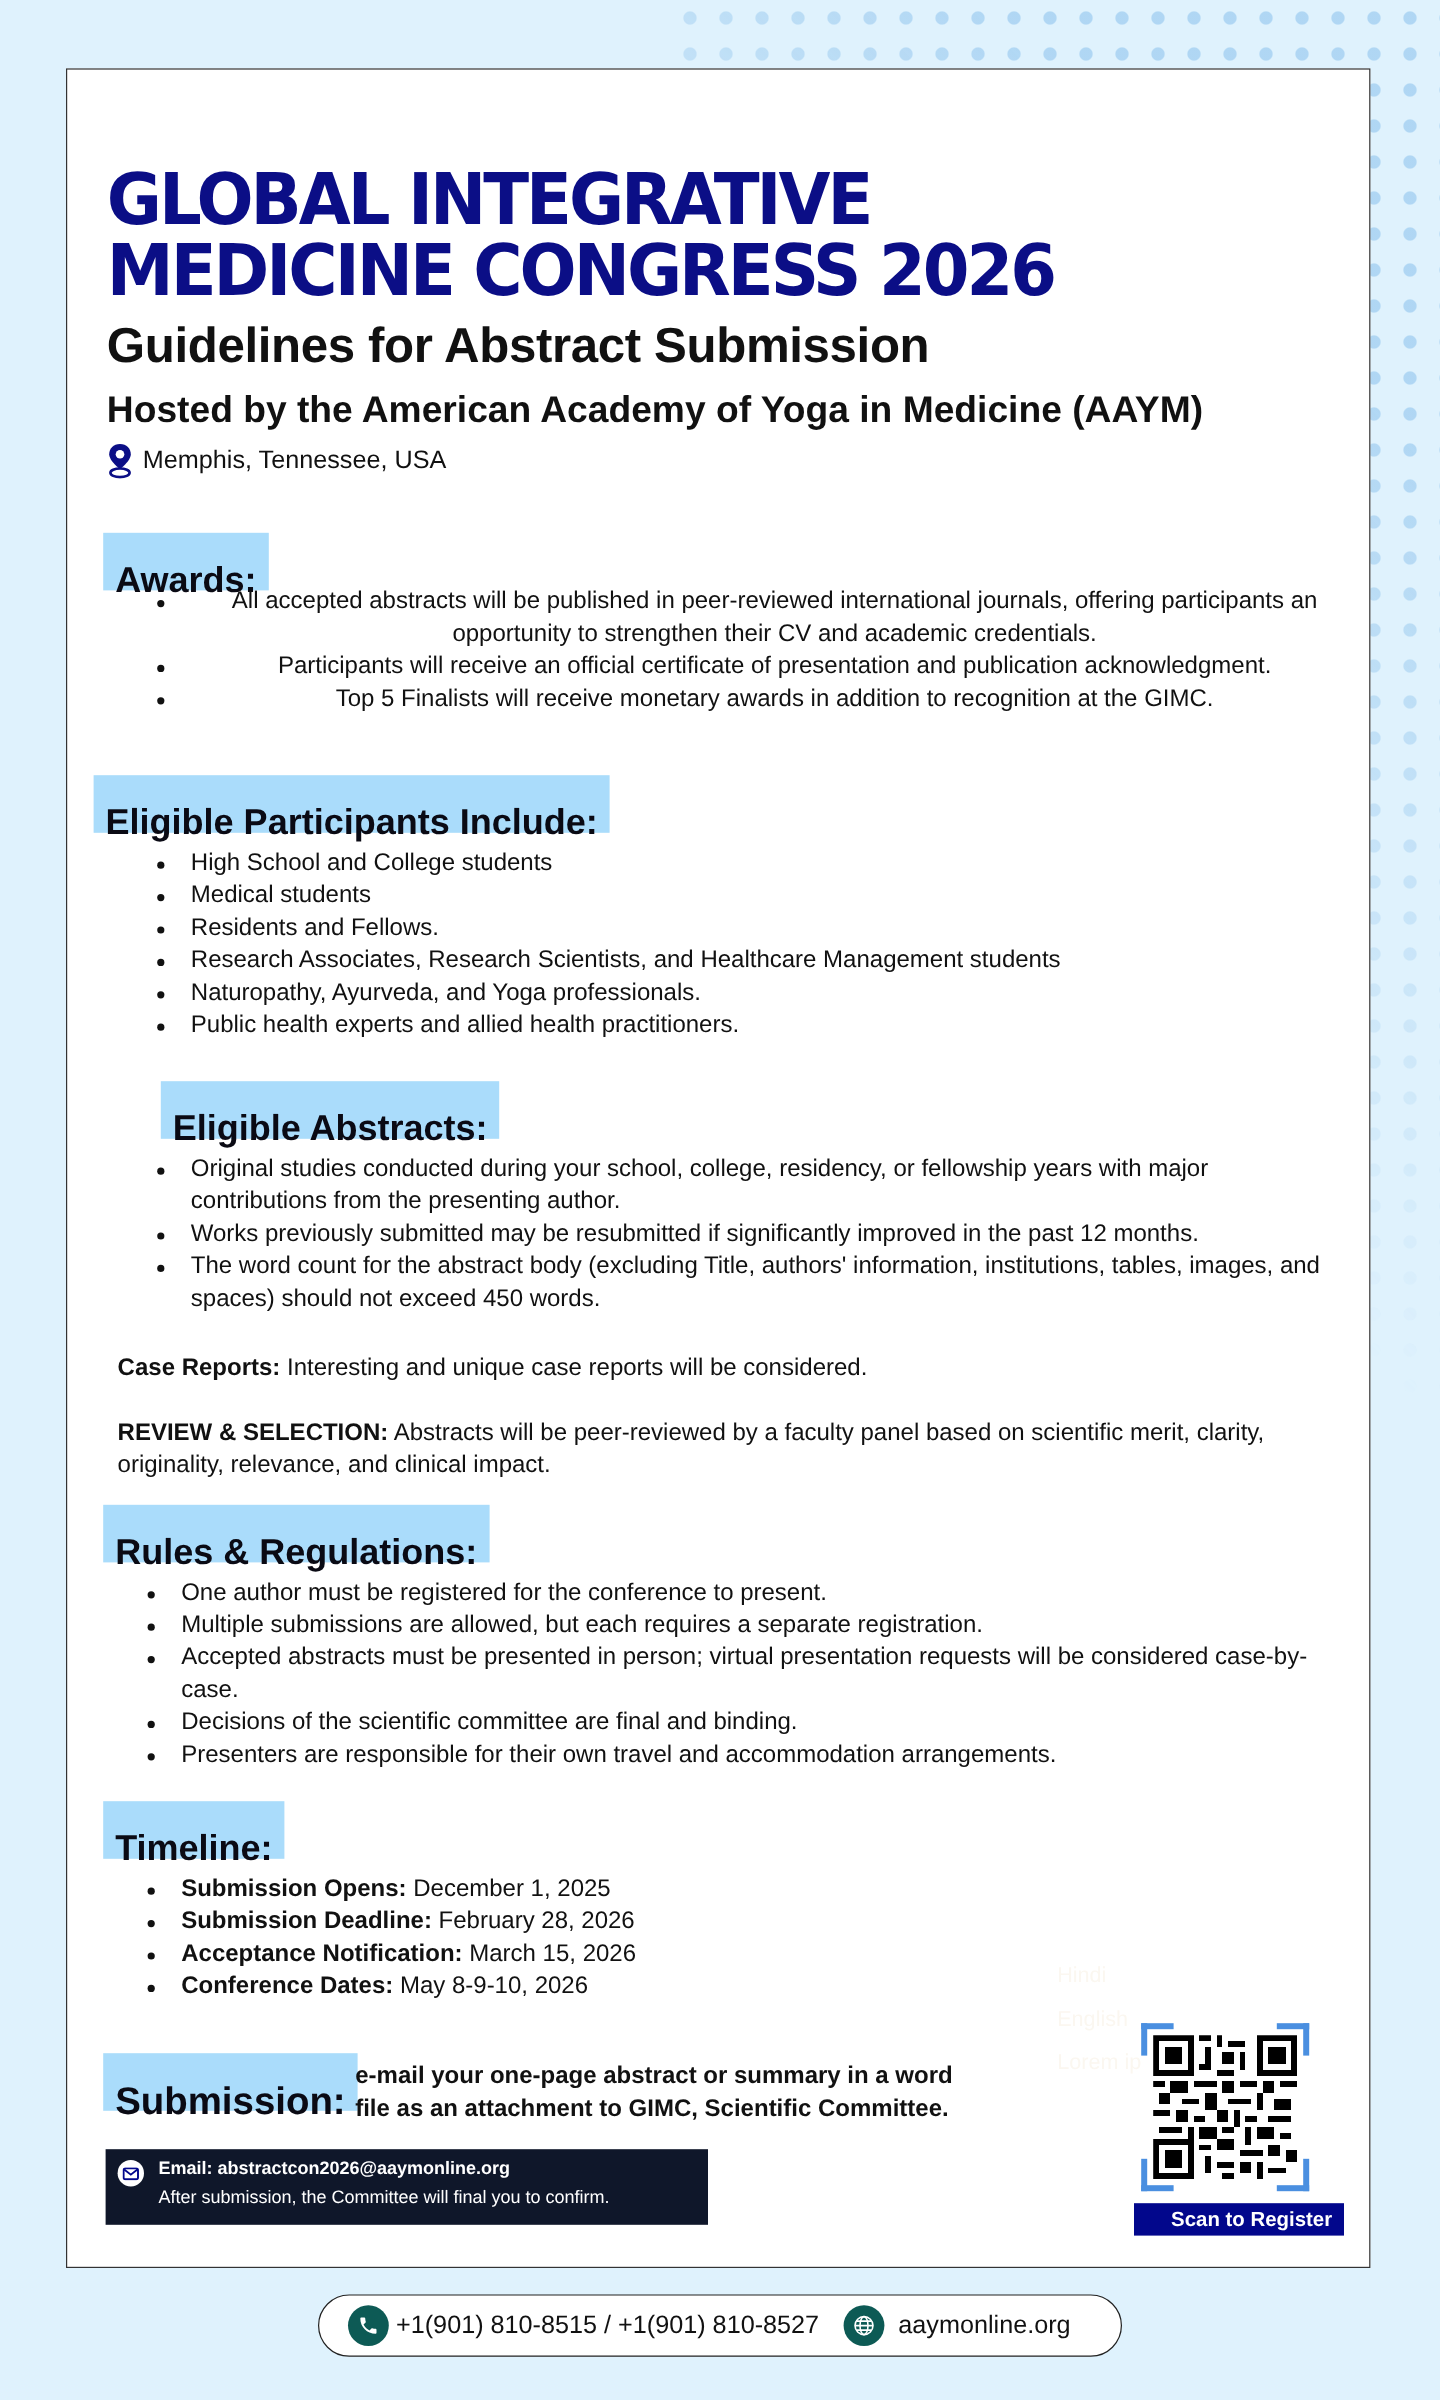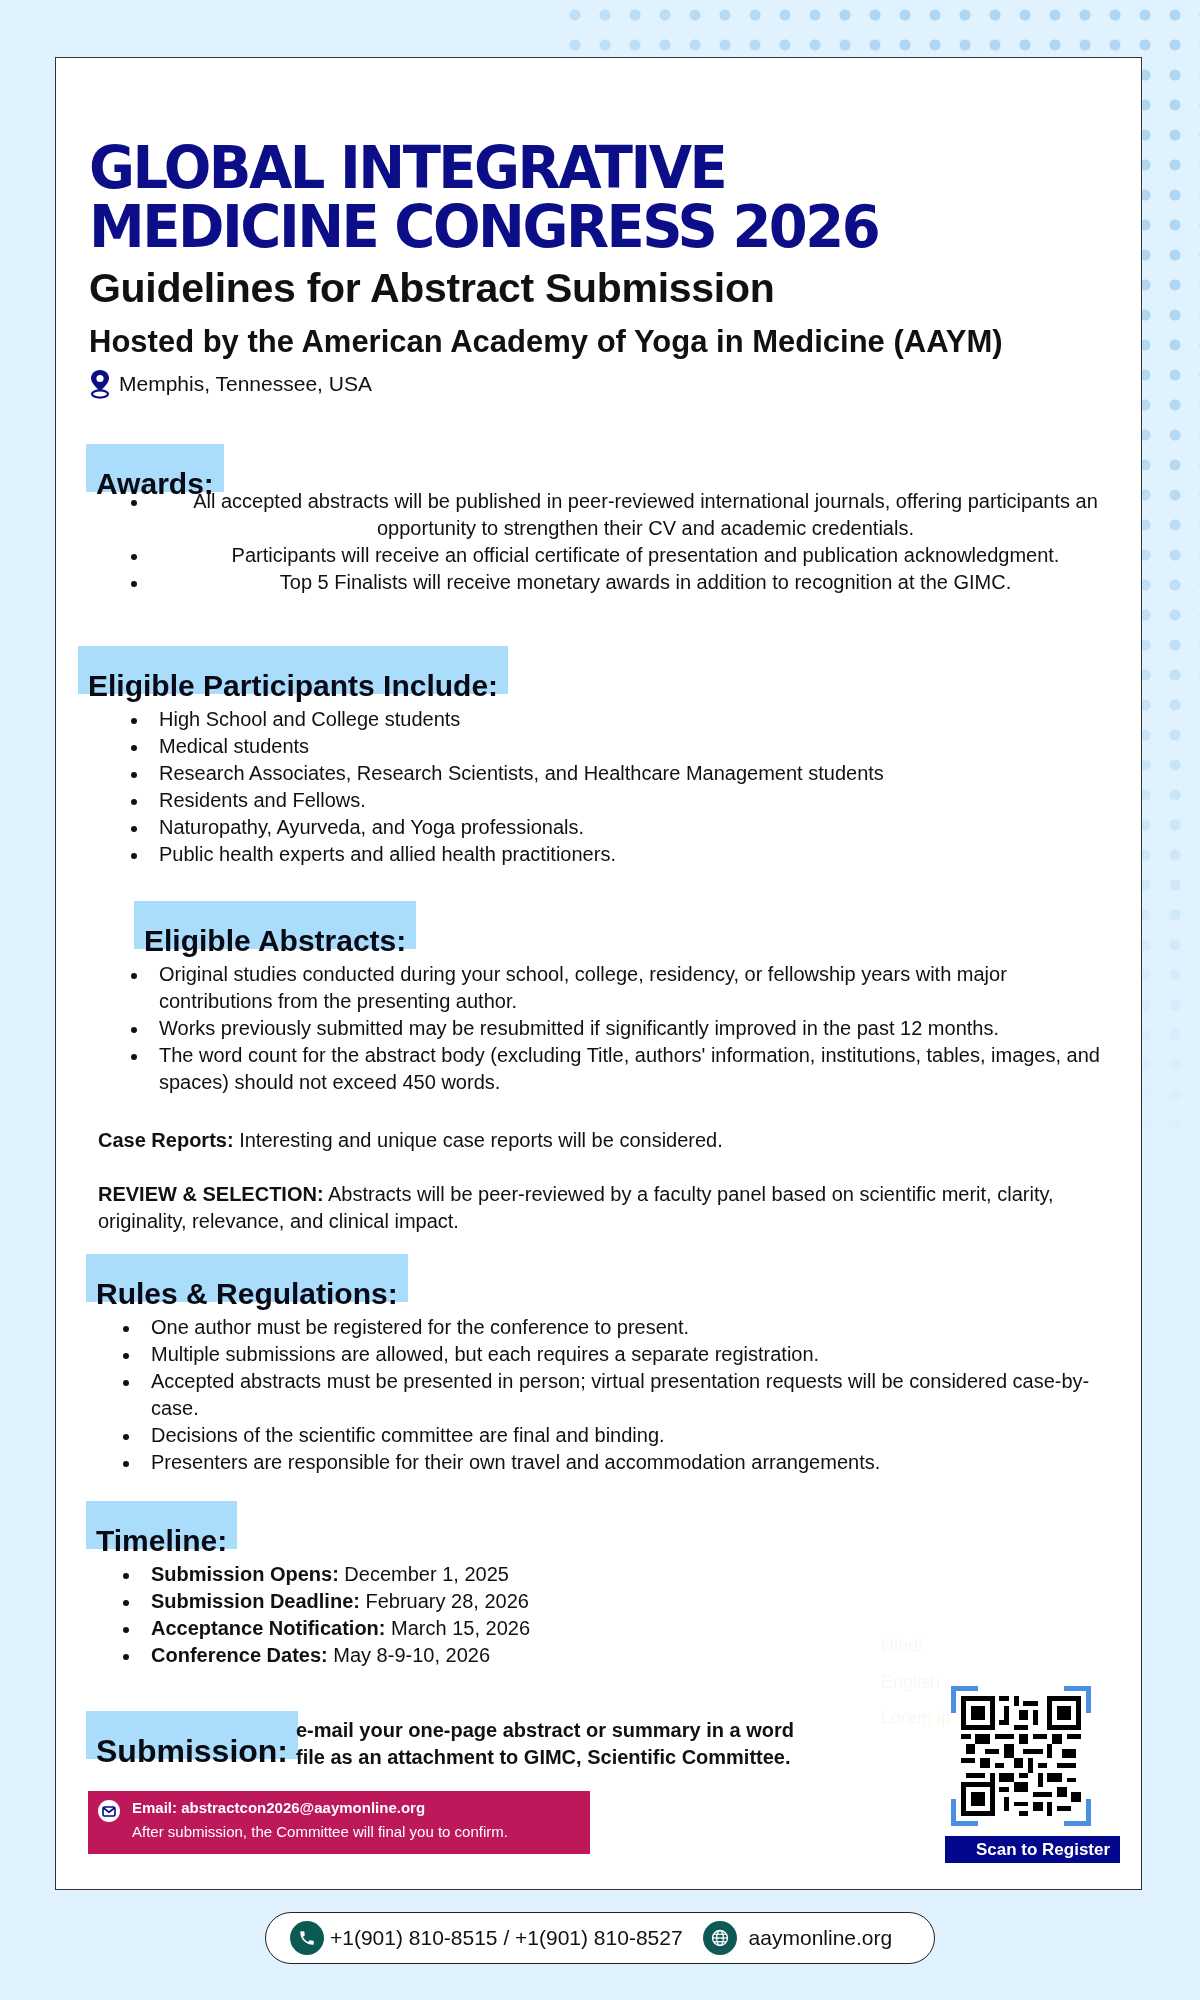--- a/index.html
+++ b/index.html
@@ -40,21 +40,21 @@
   ul.blist { margin: 0; padding: 0; list-style: none; font-size: 20px; line-height: 27px; }
   ul.blist li { position: relative; padding-left: 37px; }
   ul.blist li::before {
     content: ""; position: absolute; left: 9px; top: 12px; width: 6px; height: 6px;
     border-radius: 50%; background: #111;
   }
   .para { font-size: 20px; line-height: 27px; }
   .para b { font-weight: bold; }
   .sub-text { font-size: 20px; font-weight: bold; line-height: 27px; }
   .email-box {
-    left: 32px; top: 1733px; width: 502px; height: 63px; background: #be185d;
+    left: 32px; top: 1733px; width: 502px; height: 63px; background: #0f172a;
     color: #fff; box-sizing: border-box; padding: 6px 0 0 44px;
   }
   .email-icon {
     position: absolute; left: 10px; top: 9px; width: 22px; height: 22px;
     border-radius: 50%; background: #fff; display: flex; align-items: center; justify-content: center;
   }
   .email-line { font-size: 15px; font-weight: bold; line-height: 22px; }
   .email-note { font-size: 15px; line-height: 26px; }
   .ghost { color: #fbf7f0; font-size: 18px; line-height: 36px; }
   .qr-wrap { left: 895px; top: 1628px; width: 140px; height: 140px; }
@@ -101,22 +101,22 @@
   <ul class="abs blist" style="left:66px; top:430px; width:1010px;text-align:center;">
     <li>All accepted abstracts will be published in peer-reviewed international journals, offering participants an opportunity to strengthen their CV and academic credentials.</li>
     <li>Participants will receive an official certificate of presentation and publication acknowledgment.</li>
     <li>Top 5 Finalists will receive monetary awards in addition to recognition at the GIMC.</li>
   </ul>
 
   <div class="abs h-box" style="left:22px; top:588px;">Eligible Participants Include:</div>
   <ul class="abs blist" style="left:66px; top:648px; width:1000px;">
     <li>High School and College students</li>
     <li>Medical students</li>
+    <li>Residents and Fellows.</li>
     <li>Research Associates, Research Scientists, and Healthcare Management students</li>
-    <li>Residents and Fellows.</li>
     <li>Naturopathy, Ayurveda, and Yoga professionals.</li>
     <li>Public health experts and allied health practitioners.</li>
   </ul>
 
   <div class="abs h-box" style="left:30px; top:843px;margin-left:48px;">Eligible Abstracts:</div>
   <ul class="abs blist" style="left:66px; top:903px; width:985px;">
     <li>Original studies conducted during your school, college, residency, or fellowship years with major contributions from the presenting author.</li>
     <li>Works previously submitted may be resubmitted if significantly improved in the past 12 months.</li>
     <li>The word count for the abstract body (excluding Title, authors' information, institutions, tables, images, and spaces) should not exceed 450 words.</li>
   </ul>

